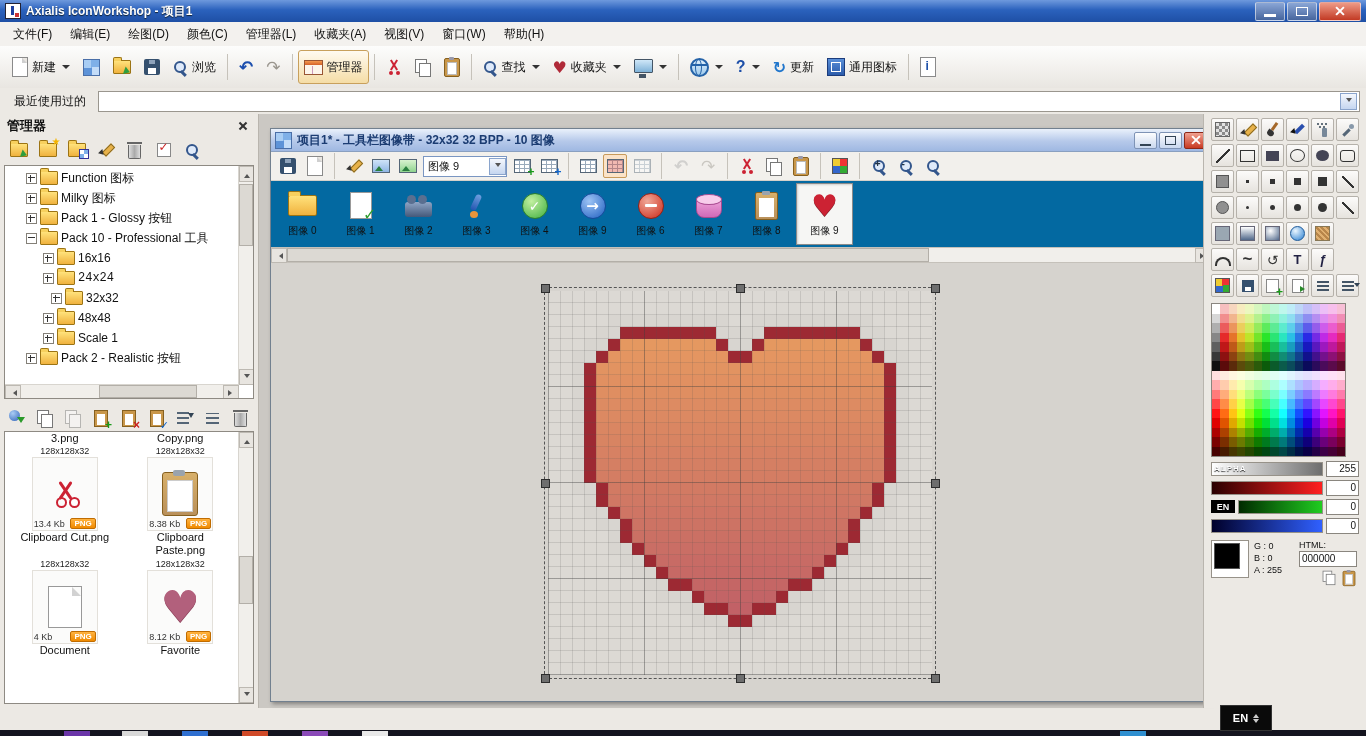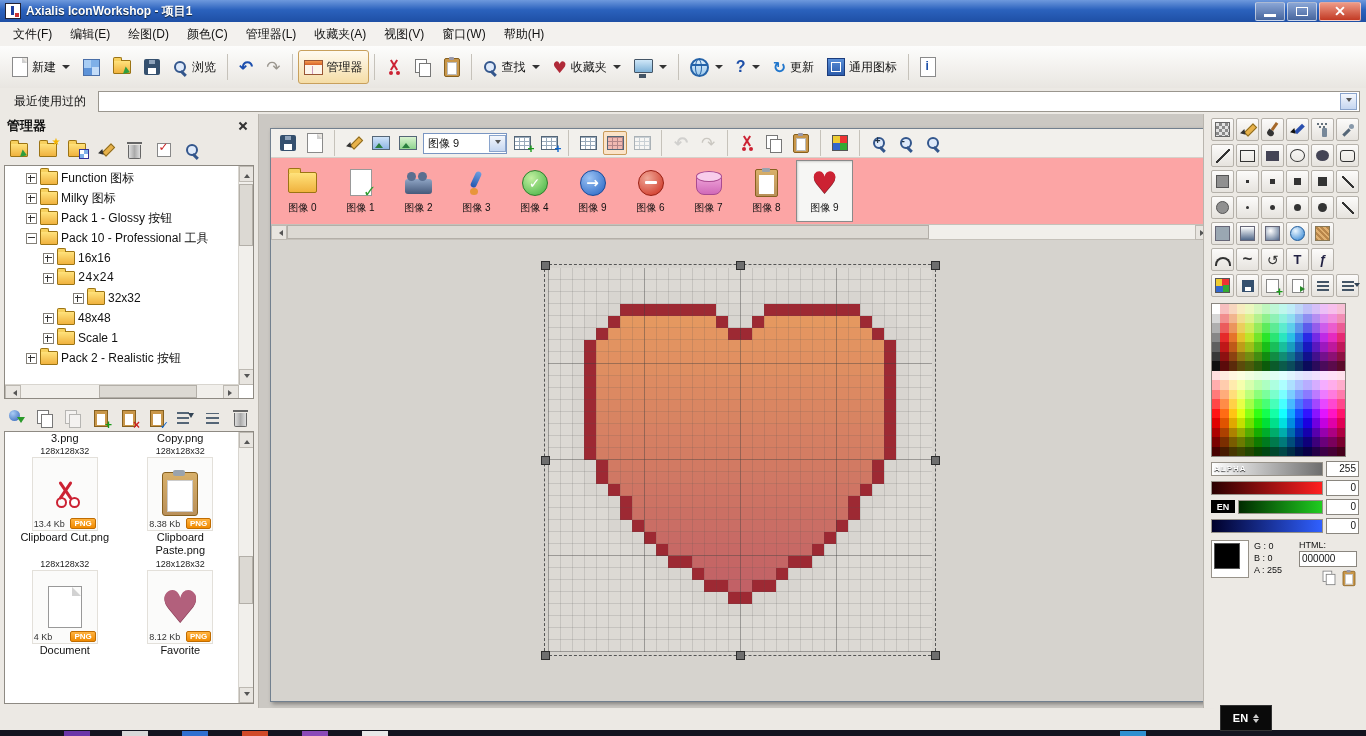--- a/index.html
+++ b/index.html
@@ -174,21 +174,21 @@
 .child-title{font-weight:bold;color:#1b3c72;font-size:12px;white-space:nowrap;overflow:hidden}
 .cbtns{margin-left:auto;display:flex;gap:2px}
 .cbtn{width:21px;height:15px;border:1px solid #7e93b5;border-radius:2px;background:linear-gradient(#fdfdfe,#c9d8ef);position:relative}
 .cbtn .g-min::before{background:#345;left:5px;right:5px;bottom:2px;height:2px}
 .cbtn .g-restore::before{border-color:#345;left:5px;right:5px;top:3px;bottom:3px}
 .cbtn.close{background:linear-gradient(#f0a090,#c83a22);border-color:#8c2818}
 .child-toolbar{height:28px;display:flex;align-items:center;gap:3px;padding:0 5px;background:#f2f0ec;border-bottom:1px solid #d5d1ca}
 .mini{width:22px;height:22px;display:flex;align-items:center;justify-content:center;border:1px solid transparent;border-radius:2px;position:relative}
 .mini.pressed{background:#fbe3c8;border-color:#c89a5a}
 .combo{width:78px;height:19px;background:#fff;border:1px solid #7a96c2;display:flex;align-items:center;font-size:11px;padding-left:4px;justify-content:space-between}
-.strip{height:62px;background:#fca5a5;border-bottom:1px solid #c5c1ba;display:flex;align-items:stretch;padding:2px 3px;gap:1px}
+.strip{height:62px;background:#0369a1;border-bottom:1px solid #c5c1ba;display:flex;align-items:stretch;padding:2px 3px;gap:1px}
 .strip-item{width:55px;display:flex;flex-direction:column;align-items:center;justify-content:center;gap:3px;border:1px solid transparent}
 .strip-item.selected{border:1px solid #8a8a8a;background:#f6f6f4;box-shadow:inset 1px 1px 2px rgba(0,0,0,.15)}
 .strip-label{font-size:10px;color:#111}
 .strip-icon{height:30px;display:flex;align-items:center;justify-content:center}
 .si-folder{width:27px;height:19px;background:linear-gradient(#ffe27c,#f0b23e);border:1px solid #9c7414;border-radius:2px;position:relative}
 .si-folder::before{content:"";position:absolute;top:-5px;left:-1px;width:11px;height:4px;background:#f7d05e;border:1px solid #9c7414;border-bottom:none;border-radius:2px 2px 0 0}
 .si-check-page{width:20px;height:25px;background:#fff;border:1px solid #999;position:relative}
 .si-check-page::after{content:"✓";font-family:"DejaVu Sans",sans-serif;position:absolute;right:-6px;bottom:-6px;font-size:16px;font-weight:bold;color:#2f9e2f}
 .si-camera{width:27px;height:15px;background:linear-gradient(#8fa5c5,#45597a);border-radius:3px;position:relative;margin-top:7px}
 .si-camera::before{content:"";position:absolute;top:-7px;left:2px;width:9px;height:9px;border-radius:50%;background:#5a6f90;box-shadow:11px 0 0 #5a6f90}
@@ -478,21 +478,21 @@
           <div class="tree-row" style="padding-left: 38px;">
             <span class="expander plus"></span>
             <span class="ic ic-folder"></span>
             <span class="tree-label">16x16</span>
           </div>
           <div class="tree-row" style="padding-left: 38px; font-family: Liberation Mono, monospace;">
             <span class="expander plus"></span>
             <span class="ic ic-folder"></span>
             <span class="tree-label">24x24</span>
           </div>
-          <div class="tree-row" style="padding-left: 32px; margin-left: 36px;">
+          <div class="tree-row" style="padding-left: 46px;">
             <span class="expander plus"></span>
             <span class="ic ic-folder"></span>
             <span class="tree-label">32x32</span>
           </div>
           <div class="tree-row" style="padding-left: 38px;">
             <span class="expander plus"></span>
             <span class="ic ic-folder"></span>
             <span class="tree-label">48x48</span>
           </div>
           <div class="tree-row" style="padding-left: 38px;">
@@ -614,20 +614,29 @@
           </div>
         <div class="sb-btn">
             <span class="tri-d"></span>
           </div>
       </div>
     </div>
   </div>
 
   <div class="mdi">
     <div class="child">
+      <div class="child-titlebar">
+        <span class="ic ic-gridblue"></span>
+        <span class="child-title">项目1* - 工具栏图像带 - 32x32 32 BPP - 10 图像</span>
+        <div class="cbtns">
+          <div class="cbtn"><span class="g-min"></span></div>
+          <div class="cbtn"><span class="g-restore"></span></div>
+          <div class="cbtn close"><span class="g-close"></span></div>
+        </div>
+      </div>
       <div class="child-toolbar">
         <div class="mini">
             <span class="ic ic-floppy"></span>
           </div>
         <div class="mini">
             <span class="ic page"></span>
           </div>
         <div class="tsep"></div>
         <div class="mini">
             <span class="ic ic-pencil"></span>

